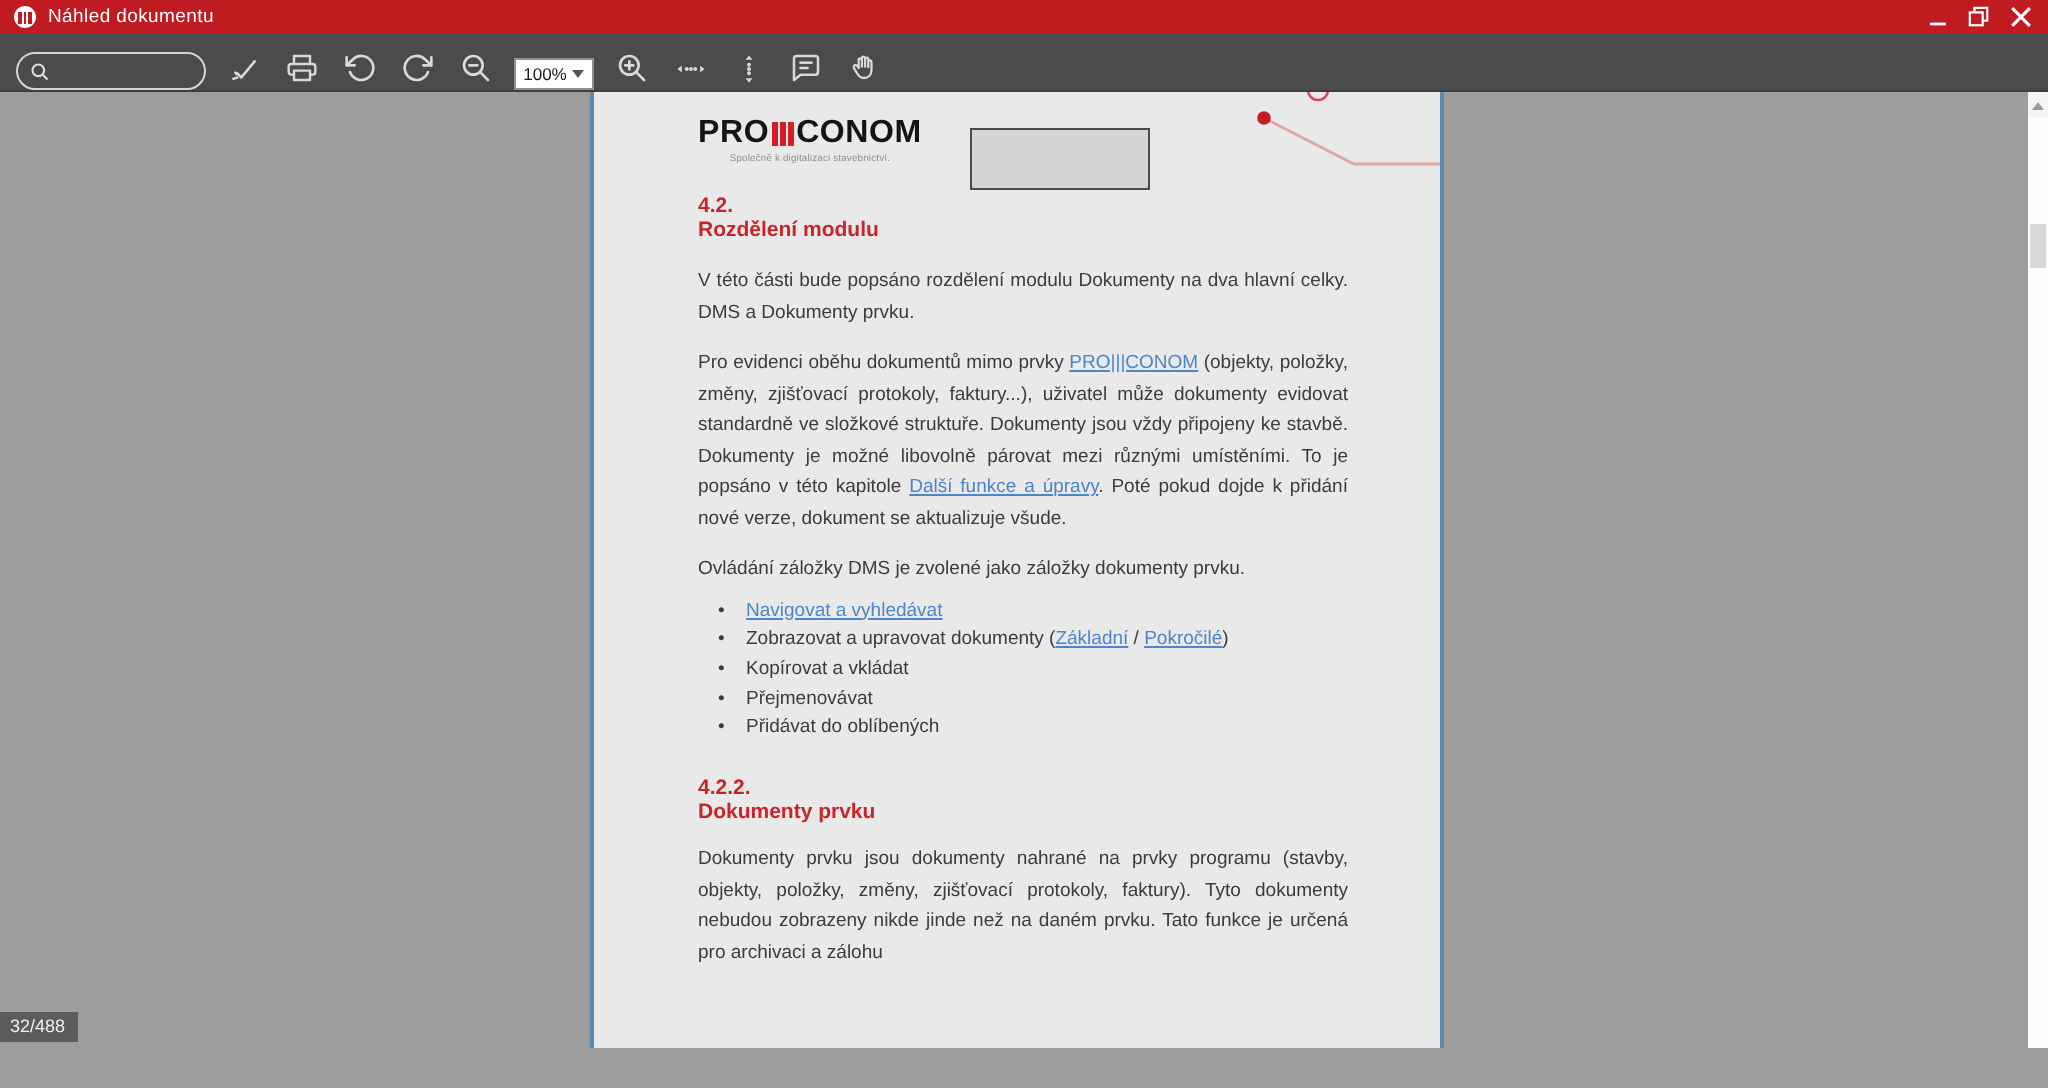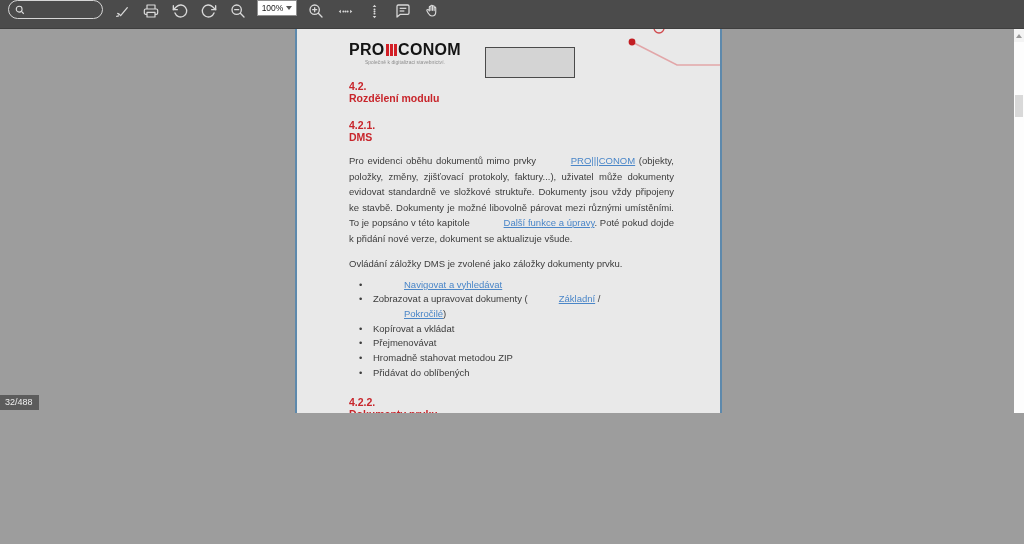--- a/index.html
+++ b/index.html
@@ -10,30 +10,30 @@
   
   .titlebar { height:17px; background:#bf1b21; display:flex; align-items:center; padding:0 5px; color:#fff; }
   .app-icon { width:11px; height:11px; border-radius:50%; background:#fff; display:inline-flex; align-items:center; justify-content:center; gap:1px; margin:0 6px 0 2px; }
   .app-icon i { display:block; width:1.5px; height:6px; background:#bf1b21; }
   .titlebar .title { font-size:9.5px; letter-spacing:0.2px; }
   .win-controls { margin-left:auto; display:flex; align-items:center; gap:4px; }
   .win-btn { width:17px; height:14px; display:flex; align-items:center; justify-content:center; cursor:default; }
   .win-btn svg { display:block; }
 
   
-  .toolbar { height:29px; background:#4b4b4b; display:flex; align-items:flex-start; padding:0 8px; gap:9px; border-bottom:1px solid #3e3e3e; }
+  .toolbar { height:29px; background:#4b4b4b; display:flex; align-items:flex-end; padding:0 8px; gap:9px; border-bottom:1px solid #3e3e3e; }
   .search-pill { width:95px; height:19px; border:1.5px solid #d6d6d6; border-radius:10px; display:flex; align-items:center; padding:0 6px; gap:4px; background:transparent; }
   .search-pill input { flex:1; min-width:0; background:transparent; border:none; outline:none; color:#eee; font-size:9px; font-family:"Liberation Sans",sans-serif; }
   .tb-btn { width:20px; height:22px; display:flex; align-items:center; justify-content:center; border-radius:2px; }
   .tb-btn svg { display:block; }
   .zoom-select { height:16px; min-width:40px; background:#fff; border:1px solid #8f8f8f; display:flex; align-items:center; justify-content:center; padding:0 3px; gap:3px; font-size:8.5px; color:#1a1a1a; }
   .zoom-select .caret { width:0; height:0; border-left:3px solid transparent; border-right:3px solid transparent; border-top:4px solid #555; }
 
   
-  .canvas { position:relative; height:384px; background:#9d9d9d; overflow:hidden; }
+  .canvas { position:relative; height:478px; background:#9d9d9d; overflow:hidden; }
 
   .page { position:absolute; left:295px; top:0; width:427px; height:498px; background:#e9e9e9; border-left:2px solid #5d89ac; border-right:2px solid #5d89ac; overflow:hidden; }
 
   
   .logo-block { position:absolute; left:52px; top:12px; }
   .logo-line { font-size:16px; font-weight:800; color:#141414; letter-spacing:0.3px; display:flex; align-items:center; }
   .logo-bars { display:inline-flex; gap:1.5px; margin:0 1.5px; align-items:flex-end; }
   .logo-bars i { display:block; width:2.5px; height:12px; background:#d21f26; }
   .logo-tagline { font-size:6px; color:#8d8d8d; text-align:center; margin-top:1px; letter-spacing:0.1px; transform:scale(0.82); transform-origin:center top; white-space:nowrap; }
   .placeholder-box { position:absolute; left:188px; top:18px; width:90px; height:31px; background:#d4d4d4; border:1.5px solid #4a4a4a; }
@@ -42,39 +42,65 @@
   
   .doc-body { position:absolute; left:52px; top:48px; width:325px; color:#3c3c3c; font-size:9.5px; line-height:15.5px; }
   .doc-h { color:#c8252b; font-weight:bold; font-size:10.5px; line-height:12px; display:flex;flex-direction:column; }
   .h-42 { margin-top:3px; }
   .h-42 .num { margin-right:13px; }
   .h-sub .num { margin-right:7px; }
   .doc-p { text-align:justify; margin-top:10px; }
   .doc-p.first { margin-top:12px; }
   .h-421 { margin-top:15px; }
   .h-422 { margin-top:16px;justify-content:space-between; }
-  .doc-link { color:#4a86c8; text-decoration:underline; cursor:pointer;margin-left:31px; }
+  .doc-link { color:#4a86c8; text-decoration:underline; cursor:pointer; }
   ul.doc-list { list-style:none; margin-top:6px; }
   ul.doc-list li { position:relative; padding-left:24px; line-height:14.7px; }
   ul.doc-list li::before { content:"•"; position:absolute; left:10px; color:#3c3c3c; }
 
   
   .page-badge { position:absolute; left:0; bottom:3px; background:#5c5c5c; color:#efefef; font-size:9px; padding:2px 6px 3px 5px; }
 
   
   .scrollbar { position:absolute; right:0; top:0; width:10px; height:498px; background:#fdfdfd; }
   .scroll-up { position:absolute; top:0; left:0; width:10px; height:13px; background:#f4f4f4; display:flex; align-items:center; justify-content:center; }
   .scroll-up .arr { width:0; height:0; border-left:3px solid transparent; border-right:3px solid transparent; border-bottom:4px solid #9a9a9a; }
   .scroll-thumb { position:absolute; top:66px; left:1px; width:8px; height:22px; background:#d9d9d9; }
 </style>
 </head>
 <body>
 
 <div class="window">
 
+  <div class="titlebar">
+    <span class="app-icon">
+        <i></i>
+        <i></i>
+        <i></i>
+      </span>
+    <span class="title">Náhled dokumentu</span>
+    <div class="win-controls">
+      <span class="win-btn">
+        <svg width="10" height="10" viewBox="0 0 10 10">
+            <line x1="1" y1="8" x2="9" y2="8" stroke="#fff" stroke-width="1.4"></line>
+          </svg>
+      </span>
+      <span class="win-btn">
+        <svg width="11" height="11" viewBox="0 0 12 12" fill="none" stroke="#fff" stroke-width="1.2">
+            <rect x="3.5" y="1" width="7" height="7"></rect>
+            <rect x="1" y="3.5" width="7" height="7" fill="#bf1b21"></rect>
+          </svg>
+      </span>
+      <span class="win-btn">
+        <svg width="11" height="11" viewBox="0 0 10 10">
+            <path d="M1 1l8 8M9 1l-8 8" stroke="#fff" stroke-width="1.4"></path>
+          </svg>
+      </span>
+    </div>
+  </div>
 
   <div class="toolbar">
     <div class="search-pill">
       <svg width="10" height="10" viewBox="0 0 24 24" fill="none" stroke="#ddd" stroke-width="2.6">
           <circle cx="10" cy="10" r="7"></circle>
           <line x1="15.5" y1="15.5" x2="21" y2="21"></line>
         </svg>
       <input class="search-input" placeholder="" style="">
     </div>
 
@@ -179,38 +205,34 @@
 
       <div class="placeholder-box"></div>
 
       <div class="doc-body">
 
         <div class="doc-h h-42">
           <span class="num">4.2.</span>
           <span>Rozdělení modulu</span>
         </div>
 
-
-
-        <div class="doc-h h-sub h-421">
-          <span class="num">4.2.1.</span>
-          <span>DMS</span>
-        </div>
+        <p class="doc-p first">V této části bude popsáno rozdělení modulu Dokumenty na dva hlavní celky. DMS a Dokumenty prvku.</p>
+
+
 
         <p class="doc-p"><span>Pro evidenci oběhu dokumentů mimo prvky </span><span class="doc-link">PRO|||CONOM</span><span> (objekty, položky, změny, zjišťovací protokoly, faktury...), uživatel může dokumenty evidovat standardně ve složkové struktuře. Dokumenty jsou vždy připojeny ke stavbě. Dokumenty je možné libovolně párovat mezi různými umístěními. To je popsáno v této kapitole </span><span class="doc-link">Další funkce a úpravy</span><span>. Poté pokud dojde k přidání nové verze, dokument se aktualizuje všude.</span></p>
 
         <p class="doc-p">Ovládání záložky DMS je zvolené jako záložky dokumenty prvku.</p>
 
 
         <ul class="doc-list">
           <li><span class="doc-link">Navigovat a vyhledávat</span></li>
           <li><span>Zobrazovat a upravovat dokumenty (</span><span class="doc-link">Základní</span><span> / </span><span class="doc-link">Pokročilé</span><span>)</span></li>
           <li>Kopírovat a vkládat</li>
           <li>Přejmenovávat</li>
-          <li>Hromadně stahovat metodou ZIP</li>
           <li>Přidávat do oblíbených</li>
         </ul>
 
         <div class="doc-h h-sub h-422">
           <span class="num">4.2.2.</span>
           <span>Dokumenty prvku</span>
         </div>
 
         <p class="doc-p">Dokumenty prvku jsou dokumenty nahrané na prvky programu (stavby, objekty, položky, změny, zjišťovací protokoly, faktury). Tyto dokumenty nebudou zobrazeny nikde jinde než na daném prvku. Tato funkce je určená pro archivaci a zálohu</p>
 

